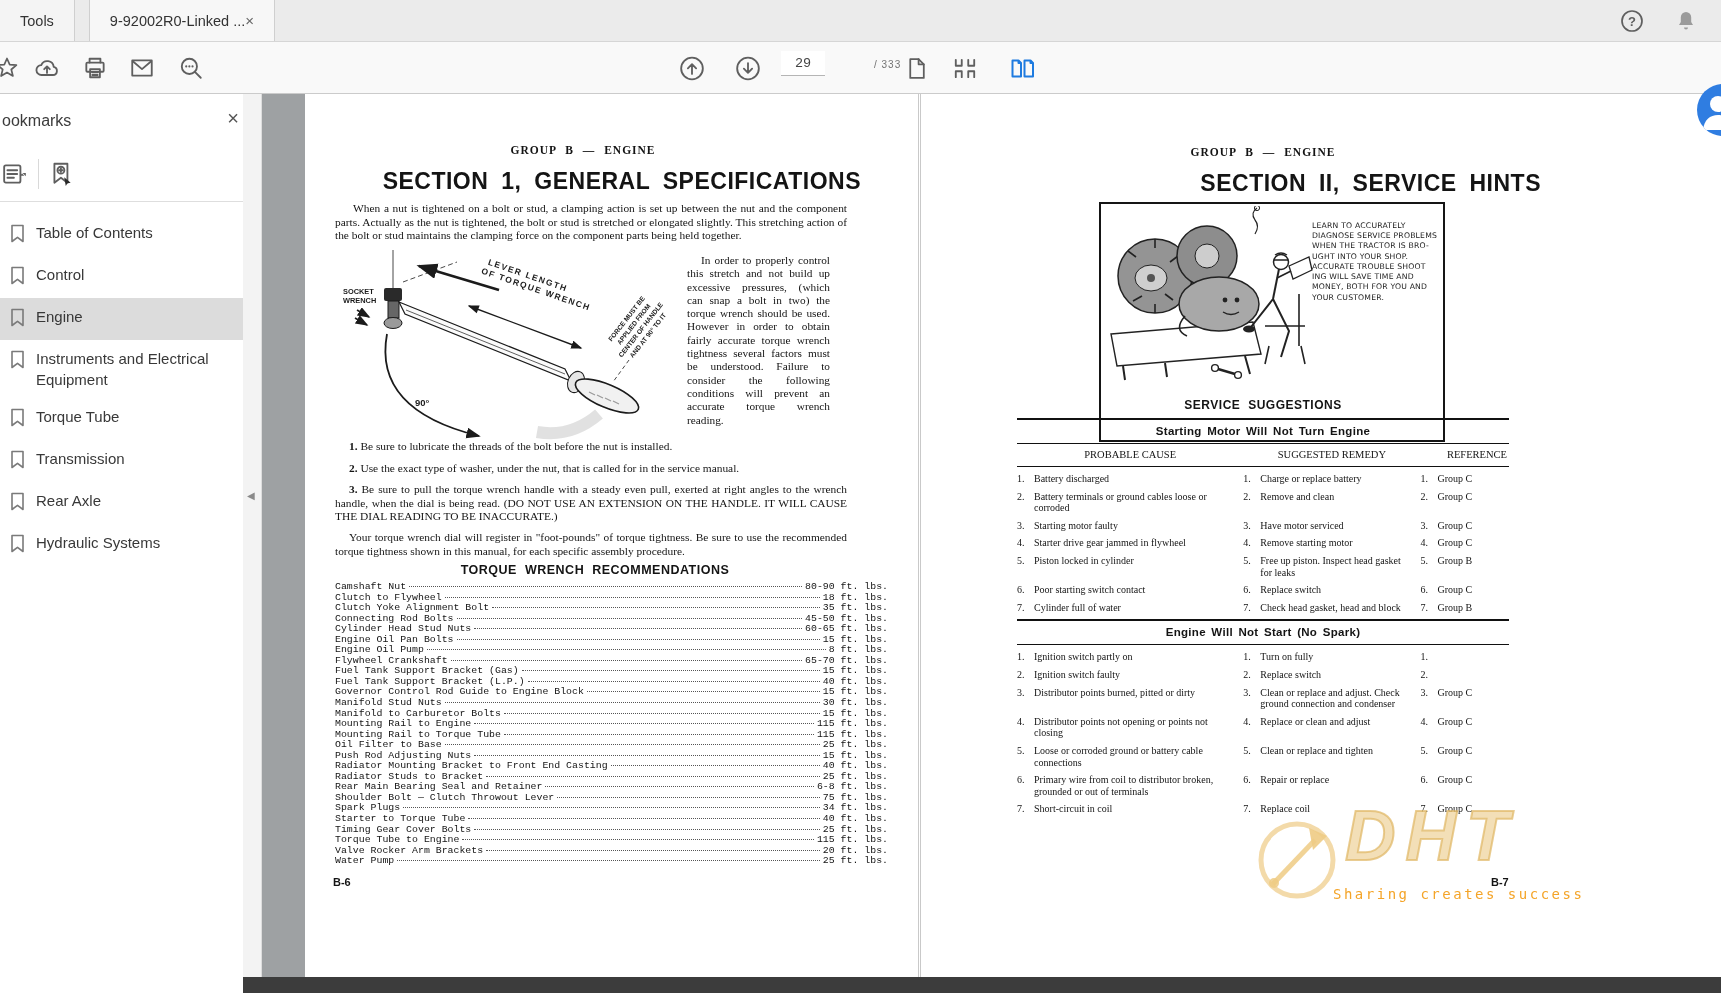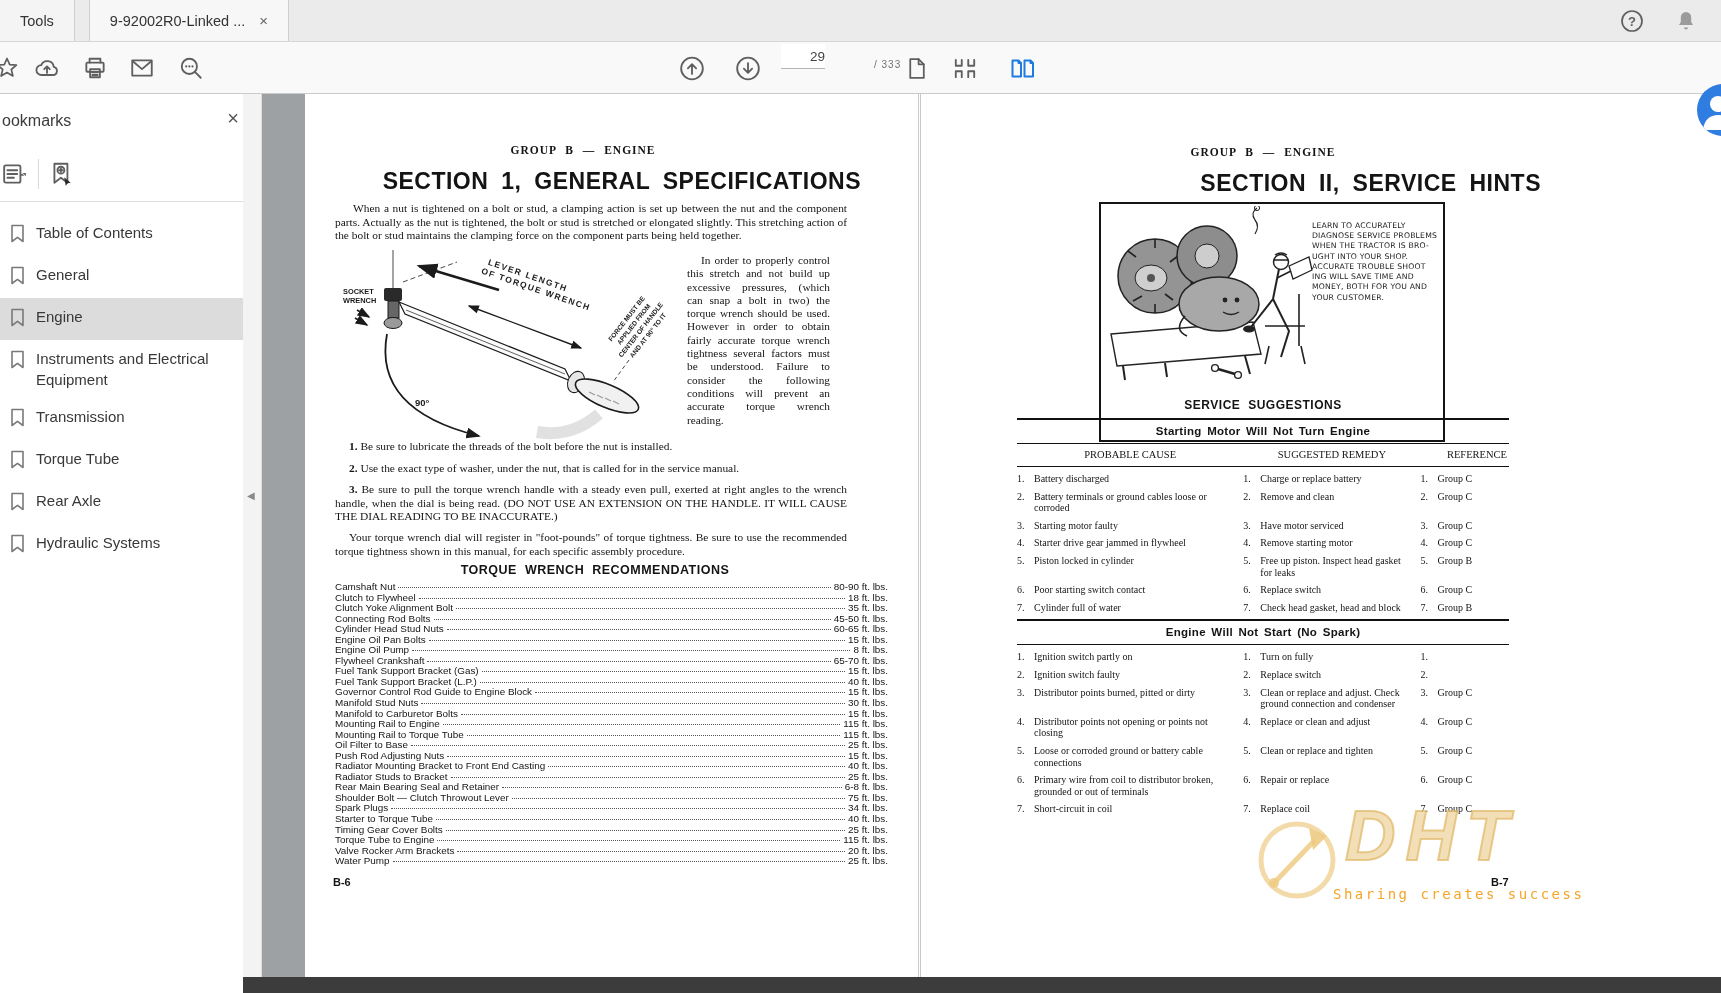--- a/index.html
+++ b/index.html
@@ -7,29 +7,29 @@
     --watermark-gold:#e9c57b; --watermark-orange:#f4a428; --doc-bg-gray:#9ea1a3; --bottom-bar:#3c3c3c;
   }
   *{box-sizing:border-box;margin:0;padding:0}
   body{font-family:"Liberation Sans",sans-serif;background:#fff}
   .stage{position:relative;width:1721px;height:993px;overflow:hidden;background:#fff}
 
   
   .tabbar{position:absolute;left:0;top:0;right:0;height:42px;background:#ebebeb;border-bottom:1px solid #d6d6d6;display:flex}
   .tab{display:flex;align-items:center;padding:0 20px;font-size:14.5px;color:#333;cursor:pointer}
   .tab-tools{background:#f4f4f4;border-right:1px solid #cfcfcf}
-  .tab-doc{background:#f7f7f7;border-left:1px solid #cfcfcf;border-right:1px solid #cfcfcf;margin-left:14px;gap:14px;min-width:178px}
+  .tab-doc{background:#f7f7f7;border-left:1px solid #cfcfcf;border-right:1px solid #cfcfcf;margin-left:14px;gap:0;min-width:178px}
   .tab-close{font-size:15px;color:#666;cursor:pointer;line-height:1}
   .tabbar-right{position:absolute;top:8px;display:flex;gap:28px}
   .ico{display:inline-flex;align-items:center;justify-content:center;width:26px;height:26px;cursor:pointer}
 
   
   .toolbar{position:absolute;left:0;top:42px;right:0;height:52px;background:#f9f9f9;border-bottom:1px solid #cbcbcb}
   .toolbar .ico{position:absolute;top:13px}
-  .pg-input{position:absolute;left:781px;top:2px;width:44px;height:25px;border:none;border-bottom:1px solid #b5b5b5;background:#fff;text-align:right;font-size:13.5px;color:#444;font-family:Liberation Sans, sans-serif}
+  .pg-input{position:absolute;left:781px;top:9px;width:44px;height:25px;border:none;border-bottom:1px solid #b5b5b5;background:#fff;text-align:center;font-size:13.5px;color:#444;font-family:Liberation Mono, monospace}
   .pg-total{position:absolute;left:874px;top:17px;font-size:10px;color:#737373;letter-spacing:1px}
   .avatar{position:absolute;left:1697px;top:42px;width:52px;height:52px;border-radius:50%;background:var(--avatar-blue);cursor:pointer;overflow:hidden}
 
   
   .sidebar{position:absolute;left:0;top:94px;width:254px;bottom:0;background:#fff;border-right:1px solid #e2e2e2;overflow:hidden}
   .sb-head{position:relative;height:52px}
   .sb-title{position:absolute;left:2px;top:18px;font-size:16px;color:#3c3c3c}
   .sb-close{position:absolute;right:14px;top:14px;font-size:20px;color:#555;cursor:pointer;line-height:1}
   .sb-tools{display:flex;align-items:center;height:56px;padding-left:2px;border-bottom:1px solid #dedede}
   .sb-divider{width:1px;height:30px;background:#d9d9d9;margin:0 10px}
@@ -52,21 +52,21 @@
 
   .lp-intro{position:absolute;left:30px;top:108px;width:512px;font-size:11.4px;line-height:13.6px;text-align:justify;text-indent:18px}
   .lp-diagram{position:absolute;left:26px;top:148px;overflow:visible}
   .lp-diagram text{font-family:"Liberation Sans",sans-serif;fill:#1b1b1b}
   .lp-sidepara{position:absolute;right:88px;top:160px;width:143px;font-size:11.3px;line-height:13.3px;text-align:justify;text-indent:14px}
   .lp-steps{position:absolute;left:30px;top:346px;width:512px}
   .step{font-size:11.4px;line-height:13.6px;text-align:justify;text-indent:14px;margin-bottom:8px}
   .lp-closing{position:absolute;left:30px;top:437px;width:512px;font-size:11.4px;line-height:13.6px;text-align:justify;text-indent:14px}
   .lp-tabletitle{position:absolute;left:0;top:469px;width:580px;text-align:center;font-size:12.5px;font-weight:700;letter-spacing:.5px;word-spacing:4px}
   .lp-torque{position:absolute;left:30px;top:488px;width:553px}
-  .trow{display:flex;align-items:baseline;font-size:9.9px;line-height:10.55px;font-family:Liberation Sans, sans-serif;white-space:nowrap}
+  .trow{display:flex;align-items:baseline;font-size:9.9px;line-height:10.55px;font-family:Liberation Mono, monospace;white-space:nowrap}
   .tlead{flex:1;border-bottom:1.2px dotted #555;margin:0 3px;transform:translateY(-2px)}
   .pageno{position:absolute;top:782px;font-size:11px;font-weight:700}
   .lp-pageno{left:28px}
   .rp-pageno{left:570px}
 
   .rp-illus{position:absolute;left:178px;top:108px;width:346px;height:240px;border:2px solid #151515}
   .rp-caption{position:absolute;left:211px;top:17px;width:126px;font-size:7.7px;line-height:1.33;letter-spacing:.2px;color:#222;white-space:pre-line;font-family:"DejaVu Sans",sans-serif}
   .rp-service{position:absolute;left:64px;top:304px;width:556px;text-align:center;font-size:12px;font-weight:700;letter-spacing:.5px;word-spacing:4px}
   .rp-tables{position:absolute;left:96px;top:324px;width:492px;font-family:"Liberation Serif",serif}
   .rl-thick{border-top:2px solid #111}
@@ -228,21 +228,21 @@
           </span>
           <span class="bm-label">Table of Contents</span>
         </div>
 
         <div class="bm-item">
           <span class="bm-ico">
             <svg width="15" height="19" viewBox="0 0 15 19">
               <path d="M2 1.5h11v16l-5.5-4.2L2 17.5z" fill="none" stroke="#7a7a7a" stroke-width="1.6" stroke-linejoin="round"></path>
             </svg>
           </span>
-          <span class="bm-label">General</span>
+          <span class="bm-label">Control</span>
         </div>
 
         <div class="bm-item active">
           <span class="bm-ico">
             <svg width="15" height="19" viewBox="0 0 15 19">
               <path d="M2 1.5h11v16l-5.5-4.2L2 17.5z" fill="none" stroke="#7a7a7a" stroke-width="1.6" stroke-linejoin="round"></path>
             </svg>
           </span>
           <span class="bm-label">Engine</span>
         </div>
@@ -255,30 +255,30 @@
           </span>
           <span class="bm-label">Instruments and Electrical Equipment</span>
         </div>
 
         <div class="bm-item">
           <span class="bm-ico">
             <svg width="15" height="19" viewBox="0 0 15 19">
               <path d="M2 1.5h11v16l-5.5-4.2L2 17.5z" fill="none" stroke="#7a7a7a" stroke-width="1.6" stroke-linejoin="round"></path>
             </svg>
           </span>
-          <span class="bm-label">Transmission</span>
+          <span class="bm-label">Torque Tube</span>
         </div>
 
         <div class="bm-item">
           <span class="bm-ico">
             <svg width="15" height="19" viewBox="0 0 15 19">
               <path d="M2 1.5h11v16l-5.5-4.2L2 17.5z" fill="none" stroke="#7a7a7a" stroke-width="1.6" stroke-linejoin="round"></path>
             </svg>
           </span>
-          <span class="bm-label">Torque Tube</span>
+          <span class="bm-label">Transmission</span>
         </div>
 
         <div class="bm-item">
           <span class="bm-ico">
             <svg width="15" height="19" viewBox="0 0 15 19">
               <path d="M2 1.5h11v16l-5.5-4.2L2 17.5z" fill="none" stroke="#7a7a7a" stroke-width="1.6" stroke-linejoin="round"></path>
             </svg>
           </span>
           <span class="bm-label">Rear Axle</span>
         </div>

